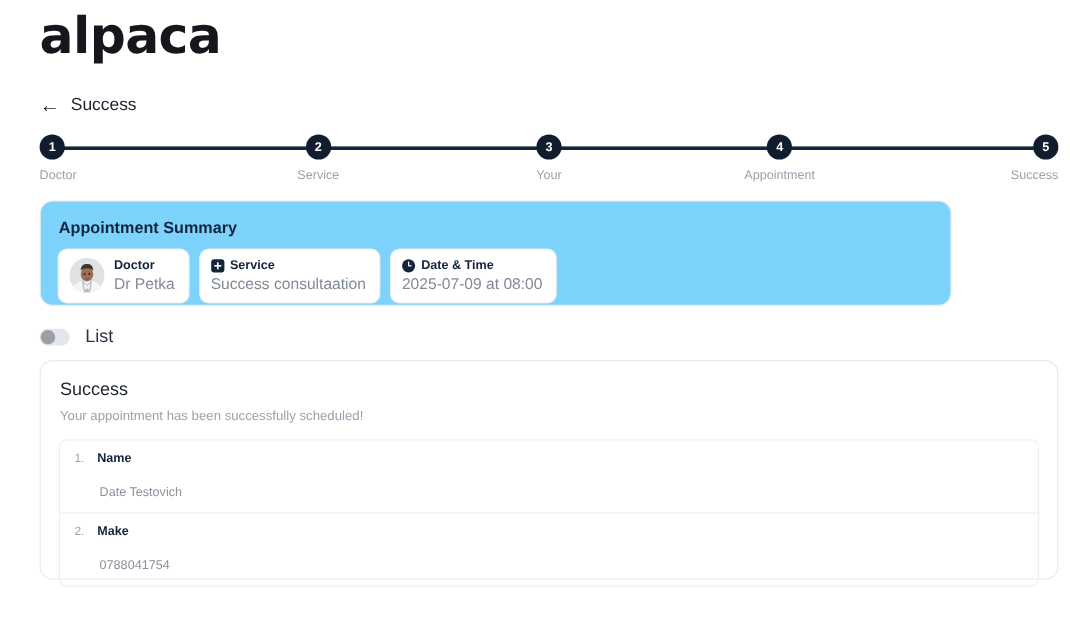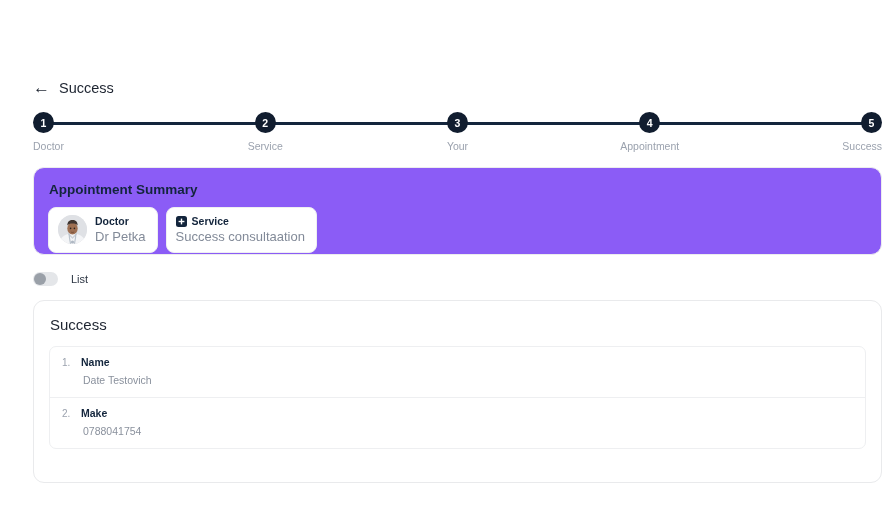--- a/index.html
+++ b/index.html
@@ -111,23 +111,23 @@
     font-size: 10.5px;
     color: #9ba2ae;
     white-space: nowrap;
   }
 
   
   .summary-card {
     position: absolute;
     left: 33px;
     top: 167px;
-    width: 849px;
+    width: 760px;
     height: 88px;
-    background: #8b5cf6;
+    background: #7dd3fc;
     border: 1px solid #ececee;
     border-radius: 11px;
     padding: 13px 14px;
   }
   .summary-title {
     font-size: 13.5px;
     font-weight: 700;
     color: #13253c;
     margin: 1px 0 10px 1px;
   }
@@ -239,21 +239,21 @@
   .switch-knob {
     position: absolute;
     left: 1px;
     top: 1px;
     width: 12px;
     height: 12px;
     border-radius: 50%;
     background: #9aa0a8;
   }
   .toggle-label {
-    font-size: 11px;
+    font-size: 15px;
     color: #2b3442;
   }
 
   
   .success-card {
     position: absolute;
     left: 33px;
     top: 300px;
     width: 849px;
     height: 183px;
@@ -287,21 +287,21 @@
   }
   .detail-row + .detail-row {
     border-top: 1px solid #eeeff1;
   }
   .detail-num {
     font-size: 10px;
     color: #9ba2ae;
     line-height: 14px;
     min-width: 11px;
   }
-  .detail-text { display: flex; flex-direction: column; gap: 5px; }
+  .detail-text { display: flex; flex-direction: column; gap: 15px; }
   .detail-label {
     font-size: 10.5px;
     font-weight: 700;
     color: #13253c;
     line-height: 13px;
   }
   .detail-value {
     font-size: 10.5px;
     color: #8a919d;
     line-height: 13px;
@@ -318,20 +318,23 @@
     font-weight: 700;
     padding: 10px 15px;
     cursor: pointer;
   }
 </style>
 </head>
 <body>
 
 <div class="page">
 
+  <div class="logo-wrap">
+    <div class="logo">alpaca</div>
+  </div>
 
   <div class="back-row">
     <span class="back-arrow">←</span>
     <span class="back-label">Success</span>
   </div>
 
   <div class="stepper">
     <div class="stepper-track"></div>
     <div class="steps">
 
@@ -399,33 +402,43 @@
                 <rect x="2.8" y="0.6" width="1.4" height="5.8" fill="#ffffff"></rect>
                 <rect x="0.6" y="2.8" width="5.8" height="1.4" fill="#ffffff"></rect>
               </svg>
             </span>
             <span class="summary-item-label">Service</span>
           </div>
           <div class="summary-item-value">Success consultaation</div>
         </div>
       </div>
 
+      <div class="summary-item">
+        <div class="summary-item-text">
+          <div class="summary-item-head">
+            <span class="icon-clock"></span>
+            <span class="summary-item-label">Date &amp; Time</span>
+          </div>
+          <div class="summary-item-value">2025-07-09 at 08:00</div>
+        </div>
+      </div>
 
     </div>
   </div>
 
   <div class="toggle-row">
     <button class="switch">
       <span class="switch-knob"></span>
     </button>
     <span class="toggle-label">List</span>
   </div>
 
   <div class="success-card">
     <div class="success-title">Success</div>
+    <div class="success-sub">Your appointment has been successfully scheduled!</div>
 
     <div class="detail-list">
 
       <div class="detail-row">
         <span class="detail-num">1.</span>
         <span class="detail-text">
           <span class="detail-label">Name</span>
           <span class="detail-value">Date Testovich</span>
         </span>
       </div>

